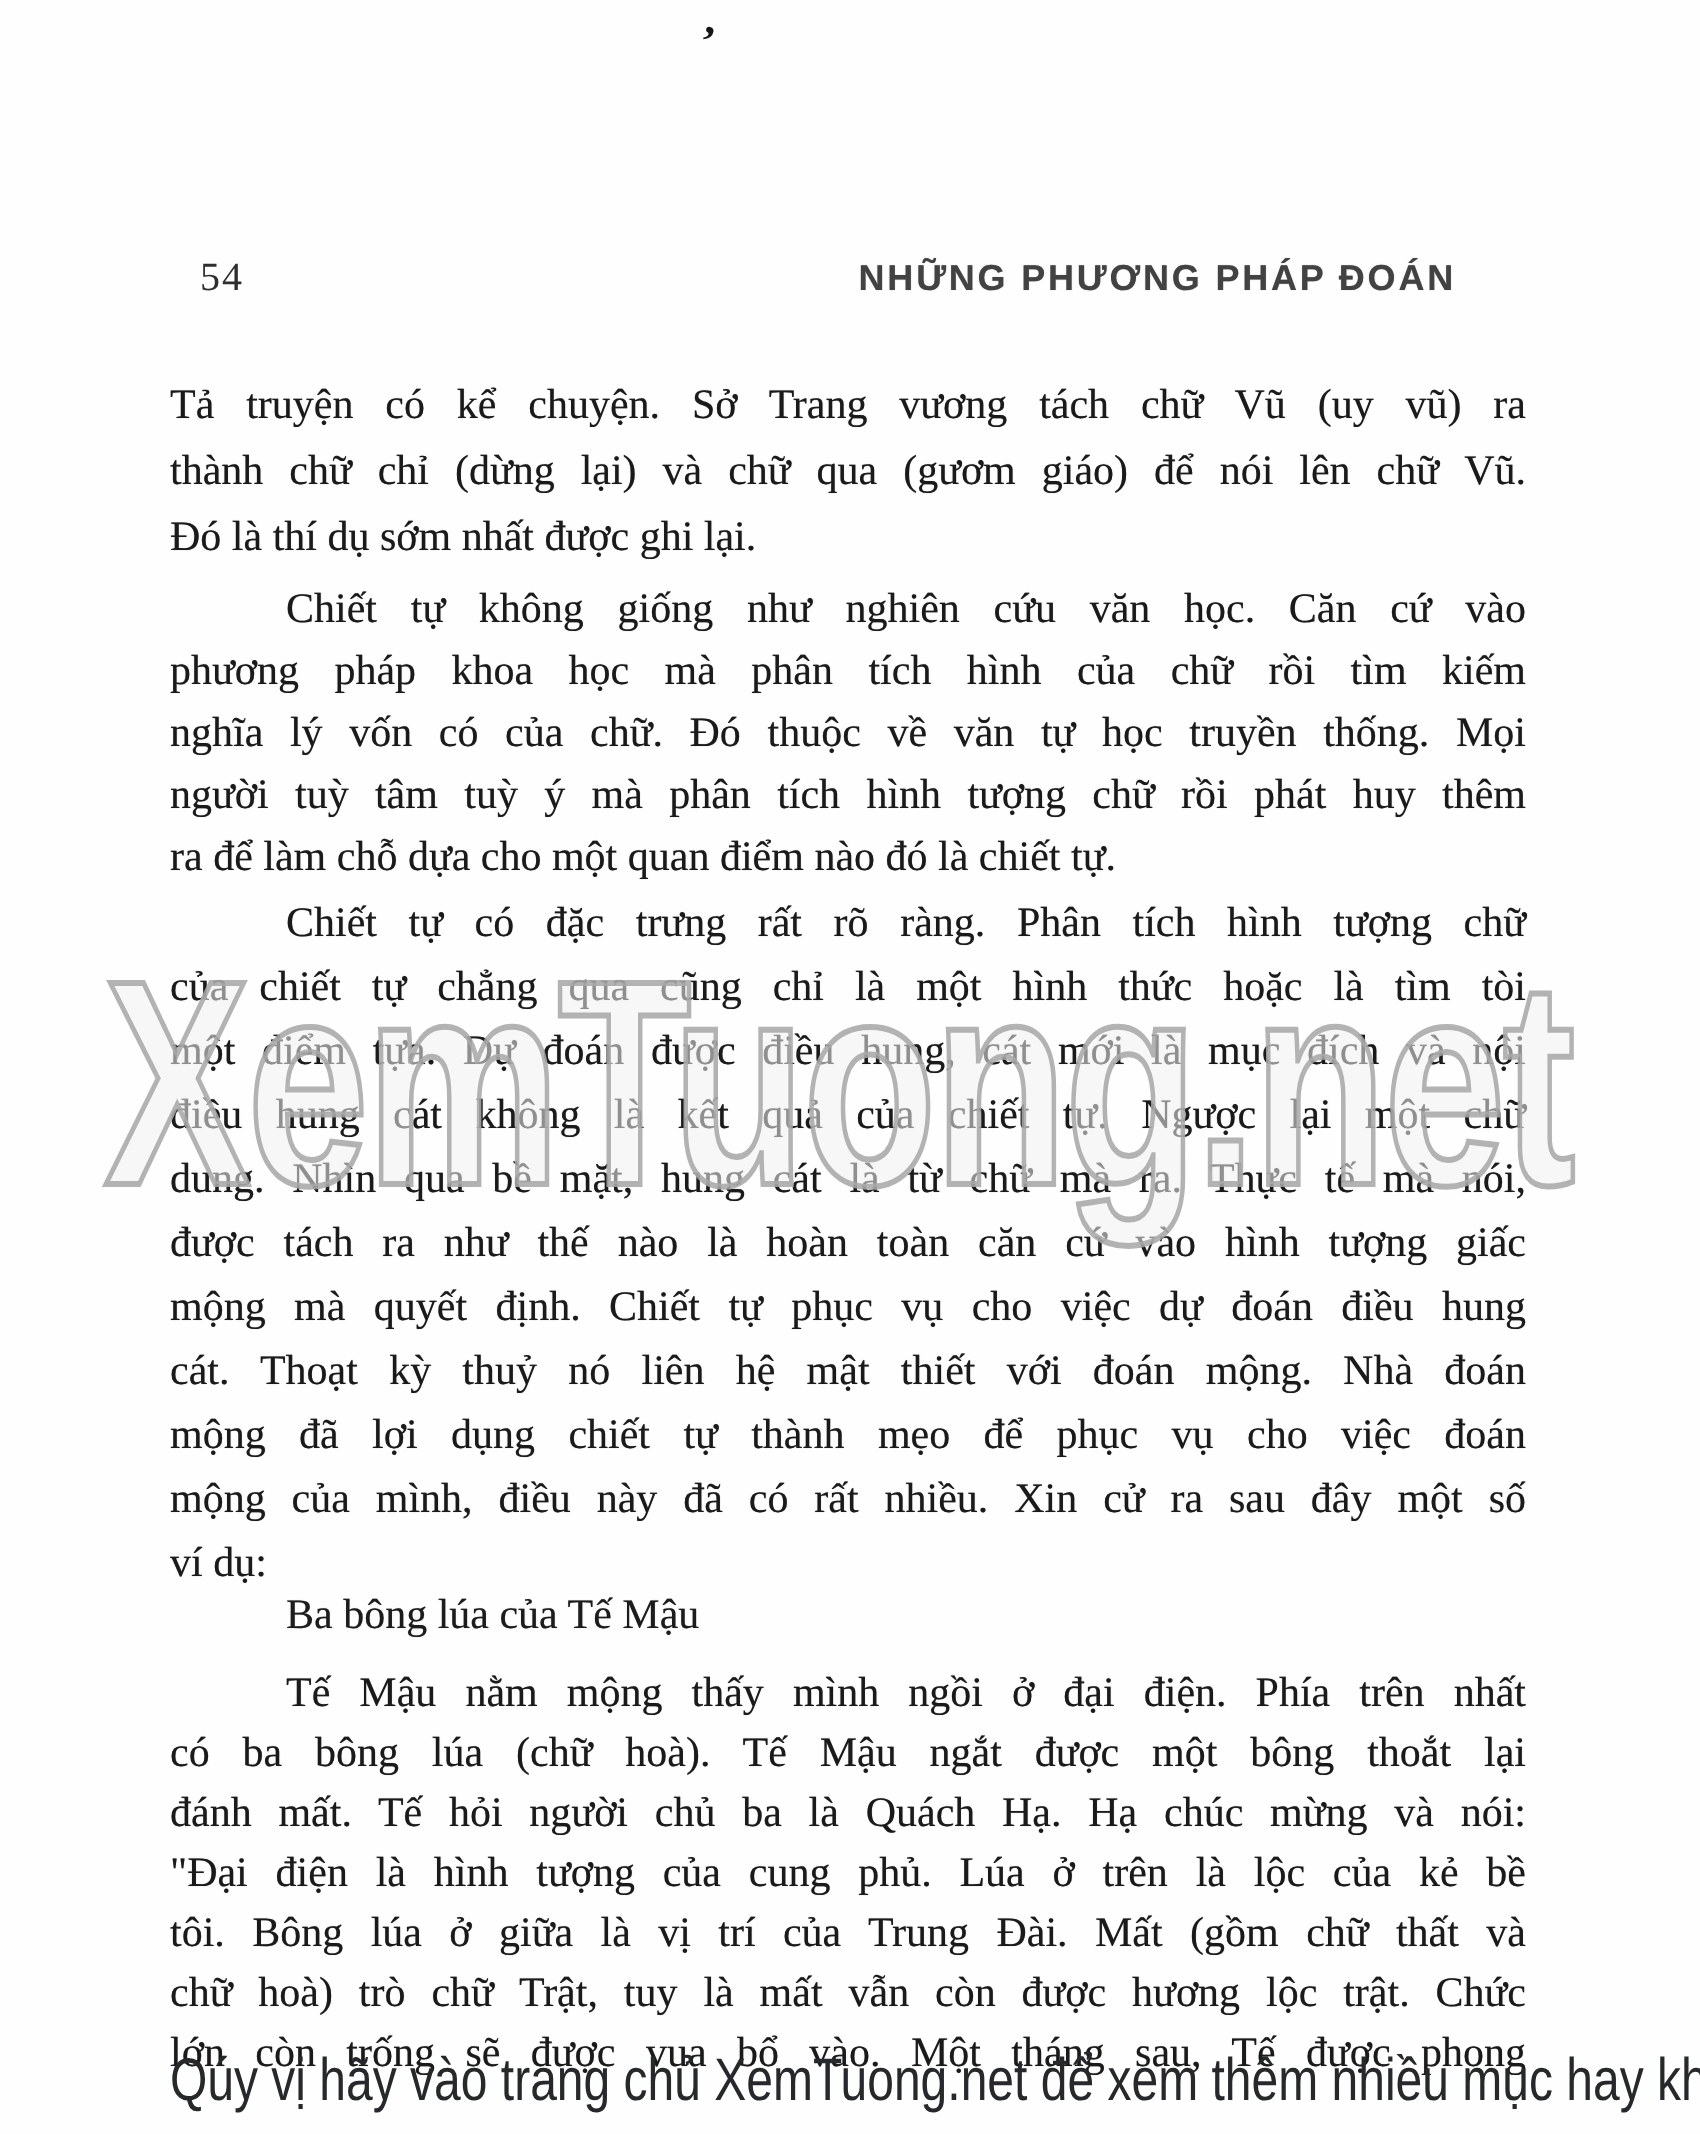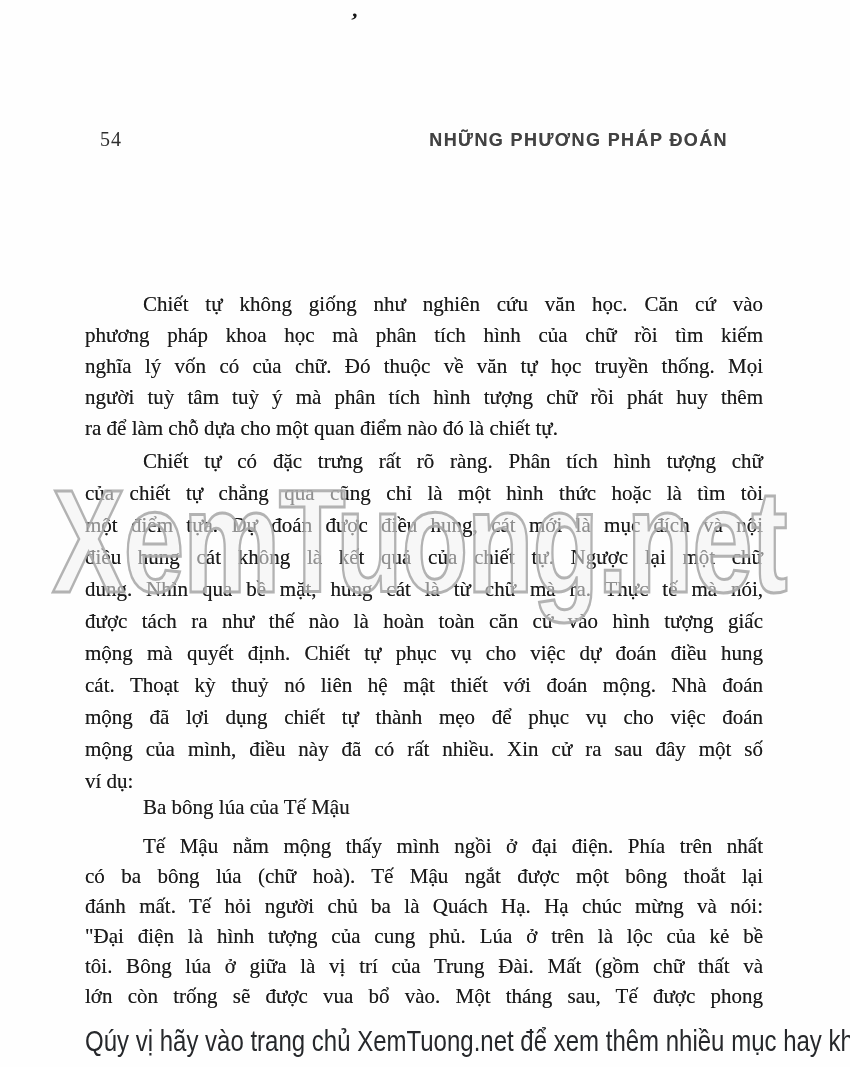--- a/index.html
+++ b/index.html
@@ -78,20 +78,25 @@
 
   <span class="stray-mark">’</span>
 
   <div class="header-row">
     <span class="page-number">54</span>
     <span class="running-header">NHỮNG PHƯƠNG PHÁP ĐOÁN</span>
   </div>
 
   <div class="watermark">XemTuong.net</div>
 
+  <div class="para p1">
+    <div class="line">Tả truyện có kể chuyện. Sở Trang vương tách chữ Vũ (uy vũ) ra</div>
+    <div class="line">thành chữ chỉ (dừng lại) và chữ qua (gươm giáo) để nói lên chữ Vũ.</div>
+    <div class="line lastline">Đó là thí dụ sớm nhất được ghi lại.</div>
+  </div>
 
   <div class="para p2 indent">
     <div class="line">Chiết tự không giống như nghiên cứu văn học. Căn cứ vào</div>
     <div class="line">phương pháp khoa học mà phân tích hình của chữ rồi tìm kiếm</div>
     <div class="line">nghĩa lý vốn có của chữ. Đó thuộc về văn tự học truyền thống. Mọi</div>
     <div class="line">người tuỳ tâm tuỳ ý mà phân tích hình tượng chữ rồi phát huy thêm</div>
     <div class="line lastline">ra để làm chỗ dựa cho một quan điểm nào đó là chiết tự.</div>
   </div>
 
   <div class="para p3 indent">
@@ -109,18 +114,19 @@
   </div>
 
   <div class="section-heading">Ba bông lúa của Tế Mậu</div>
 
   <div class="para p4 indent">
     <div class="line">Tế Mậu nằm mộng thấy mình ngồi ở đại điện. Phía trên nhất</div>
     <div class="line">có ba bông lúa (chữ hoà). Tế Mậu ngắt được một bông thoắt lại</div>
     <div class="line">đánh mất. Tế hỏi người chủ ba là Quách Hạ. Hạ chúc mừng và nói:</div>
     <div class="line">"Đại điện là hình tượng của cung phủ. Lúa ở trên là lộc của kẻ bề</div>
     <div class="line">tôi. Bông lúa ở giữa là vị trí của Trung Đài. Mất (gồm chữ thất và</div>
+    <div class="line">chữ hoà) trò chữ Trật, tuy là mất vẫn còn được hương lộc trật. Chức</div>
     <div class="line">lớn còn trống sẽ được vua bổ vào. Một tháng sau, Tế được phong</div>
   </div>
 
   <div class="footer-banner">Qúy vị hãy vào trang chủ XemTuong.net để xem thêm nhiều mục hay khác</div>
 
 </div>
 
 </body></html>

